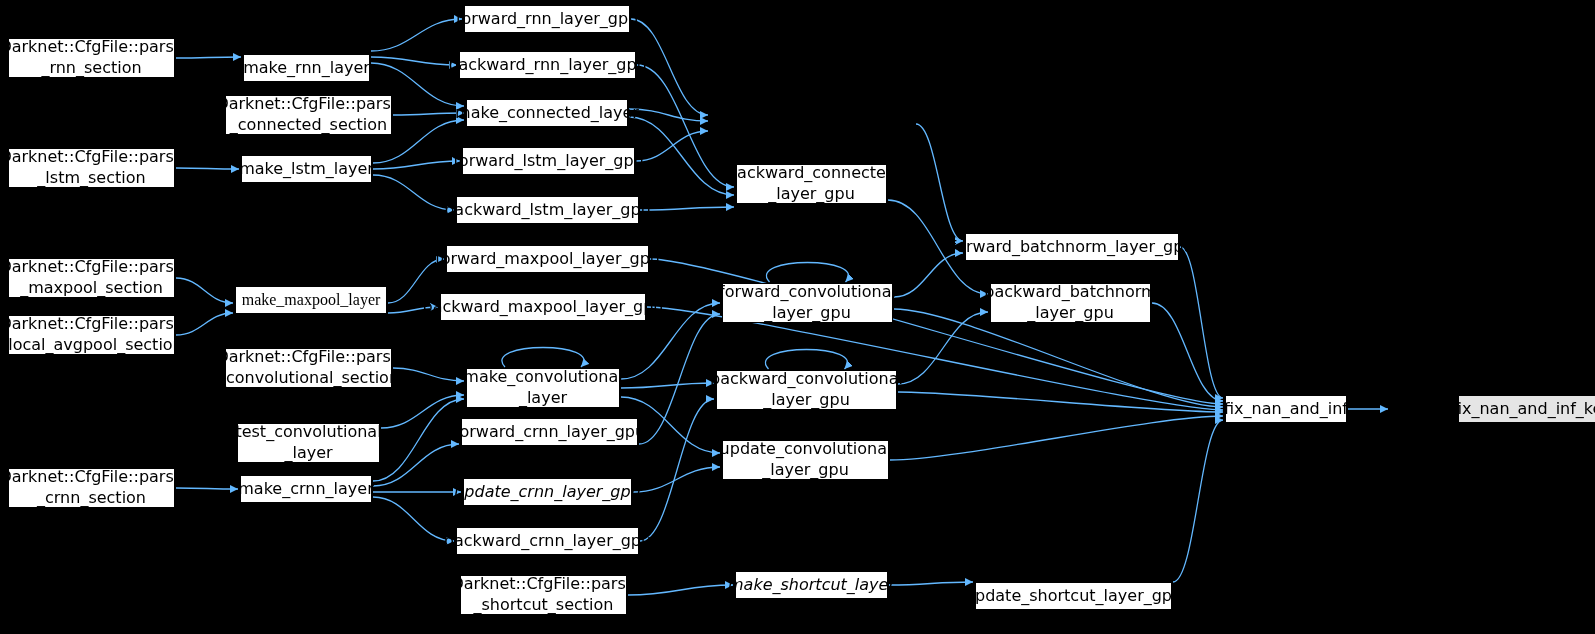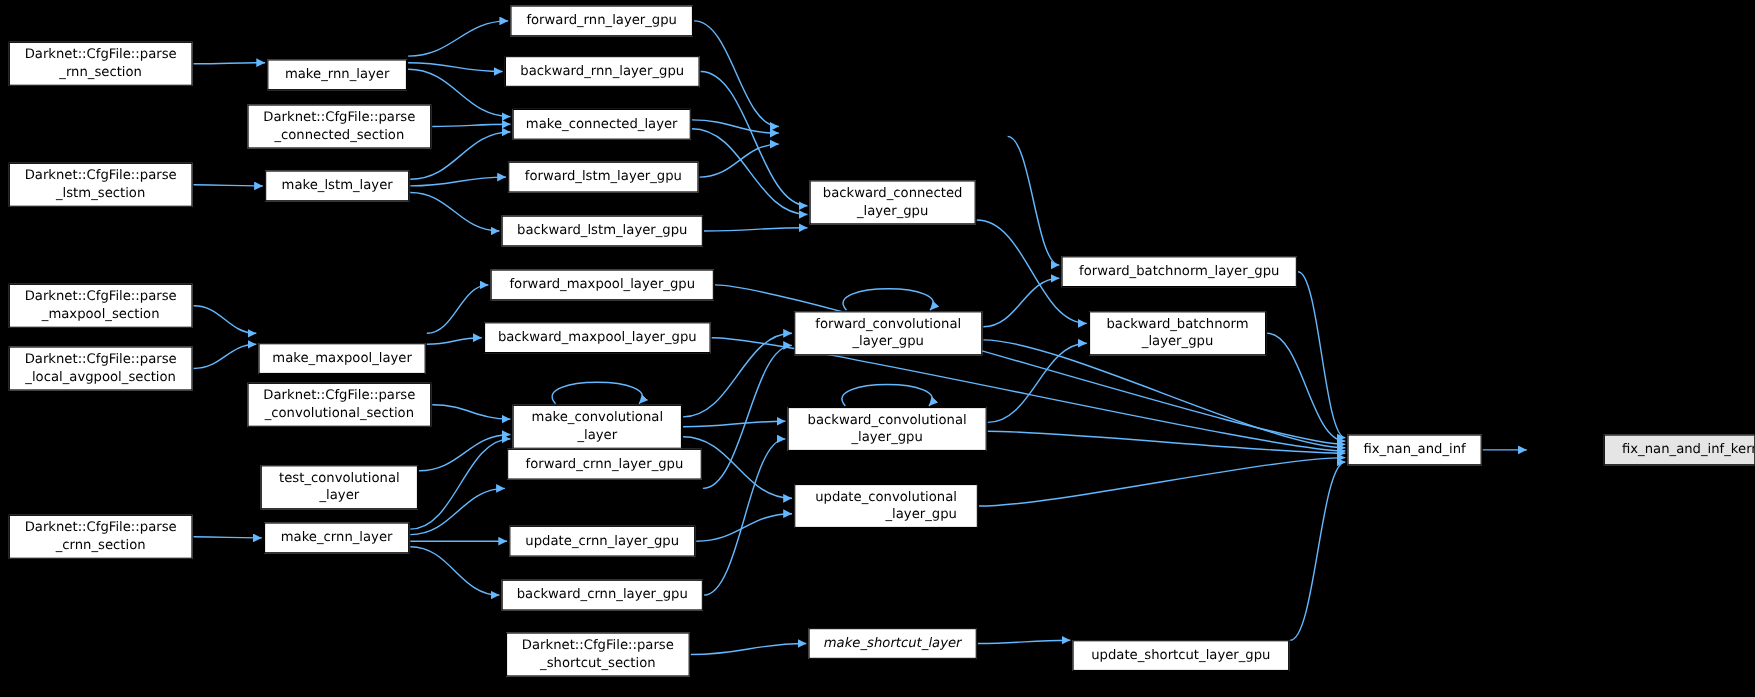--- a/index.html
+++ b/index.html
@@ -16,21 +16,21 @@
     left: 0; top: 0;
     width: 1595px; height: 634px;
   }
   #node-layer { position: absolute; left: 0; top: 0; width: 1595px; height: 634px; }
   .node {
     position: absolute;
     box-sizing: border-box;
     background: #ffffff;
     border: 1px solid #000000;
     color: #000000;
-    font-size: 12px;
+    font-size: 16px;
     line-height: 1.3;
     display: flex;
     align-items: center;
     justify-content: center;
     text-align: center;
     white-space: pre-line;
     padding: 0 3px;
     cursor: pointer;
   }
   .node.highlighted {
@@ -119,40 +119,40 @@
 _lstm_section</div>
       <div class="node" style="left: 241px; top: 155px; width: 131px; height: 28px;">make_lstm_layer</div>
       <div class="node" style="left: 462px; top: 147px; width: 173px; height: 28px;">forward_lstm_layer_gpu</div>
       <div class="node" style="left: 456px; top: 196px; width: 183px; height: 28px;">backward_lstm_layer_gpu</div>
       <div class="node" style="left: 736px; top: 164px; width: 151px; height: 40px;">backward_connected
 _layer_gpu</div>
       <div class="node" style="left: 8px; top: 258px; width: 167px; height: 40px;">Darknet::CfgFile::parse
 _maxpool_section</div>
       <div class="node" style="left: 8px; top: 315px; width: 167px; height: 40px;">Darknet::CfgFile::parse
 _local_avgpool_section</div>
-      <div class="node" style="left: 235px; top: 312px; width: 152px; height: 28px;">make_maxpool_layer</div>
+      <div class="node" style="left: 235px; top: 286px; width: 152px; height: 28px; font-family: Liberation Serif, serif;">make_maxpool_layer</div>
       <div class="node" style="left: 446px; top: 245px; width: 203px; height: 28px;">forward_maxpool_layer_gpu</div>
       <div class="node" style="left: 440px; top: 293px; width: 206px; height: 28px;">backward_maxpool_layer_gpu</div>
       <div class="node" style="left: 225px; top: 348px; width: 167px; height: 40px;">Darknet::CfgFile::parse
 _convolutional_section</div>
       <div class="node" style="left: 237px; top: 408px; width: 143px; height: 40px; margin-top: 15px;">test_convolutional
 _layer</div>
       <div class="node" style="left: 466px; top: 368px; width: 154px; height: 40px;">make_convolutional
 _layer</div>
       <div class="node" style="left: 722px; top: 283px; width: 171px; height: 40px;">forward_convolutional
 _layer_gpu</div>
       <div class="node" style="left: 716px; top: 370px; width: 181px; height: 40px;">backward_convolutional
 _layer_gpu</div>
-      <div class="node" style="left: 722px; top: 440px; width: 167px; height: 40px; text-align: right;">update_convolutional
+      <div class="node" style="left: 722px; top: 440px; width: 167px; height: 40px;">update_convolutional
 _layer_gpu</div>
       <div class="node" style="left: 8px; top: 468px; width: 167px; height: 40px;">Darknet::CfgFile::parse
 _crnn_section</div>
       <div class="node" style="left: 240px; top: 475px; width: 132px; height: 28px;">make_crnn_layer</div>
-      <div class="node" style="left: 461px; top: 408px; width: 177px; height: 28px;">forward_crnn_layer_gpu</div>
-      <div class="node" style="left: 463px; top: 478px; width: 169px; height: 28px;">update_crnn_layer_gpu</div>
+      <div class="node" style="left: 461px; top: 418px; width: 177px; height: 28px;">forward_crnn_layer_gpu</div>
+      <div class="node" style="left: 463px; top: 478px; width: 169px; height: 28px; font-style: italic;">update_crnn_layer_gpu</div>
       <div class="node" style="left: 456px; top: 527px; width: 183px; height: 28px;">backward_crnn_layer_gpu</div>
       <div class="node" style="left: 965px; top: 233px; width: 214px; height: 28px;">forward_batchnorm_layer_gpu</div>
       <div class="node" style="left: 990px; top: 283px; width: 161px; height: 40px;">backward_batchnorm
 _layer_gpu</div>
       <div class="node" style="left: 460px; top: 575px; width: 167px; height: 40px;">Darknet::CfgFile::parse
 _shortcut_section</div>
       <div class="node" style="left: 735px; top: 571px; width: 153px; height: 28px; font-style: italic;">make_shortcut_layer</div>
       <div class="node" style="left: 975px; top: 582px; width: 197px; height: 28px;">update_shortcut_layer_gpu</div>
       <div class="node" style="left: 1225px; top: 395px; width: 122px; height: 28px;">fix_nan_and_inf</div>
       <div class="node highlighted" style="left: 1458px; top: 395px; width: 169px; height: 28px; background: #e5e5e5;">fix_nan_and_inf_kernel</div>

